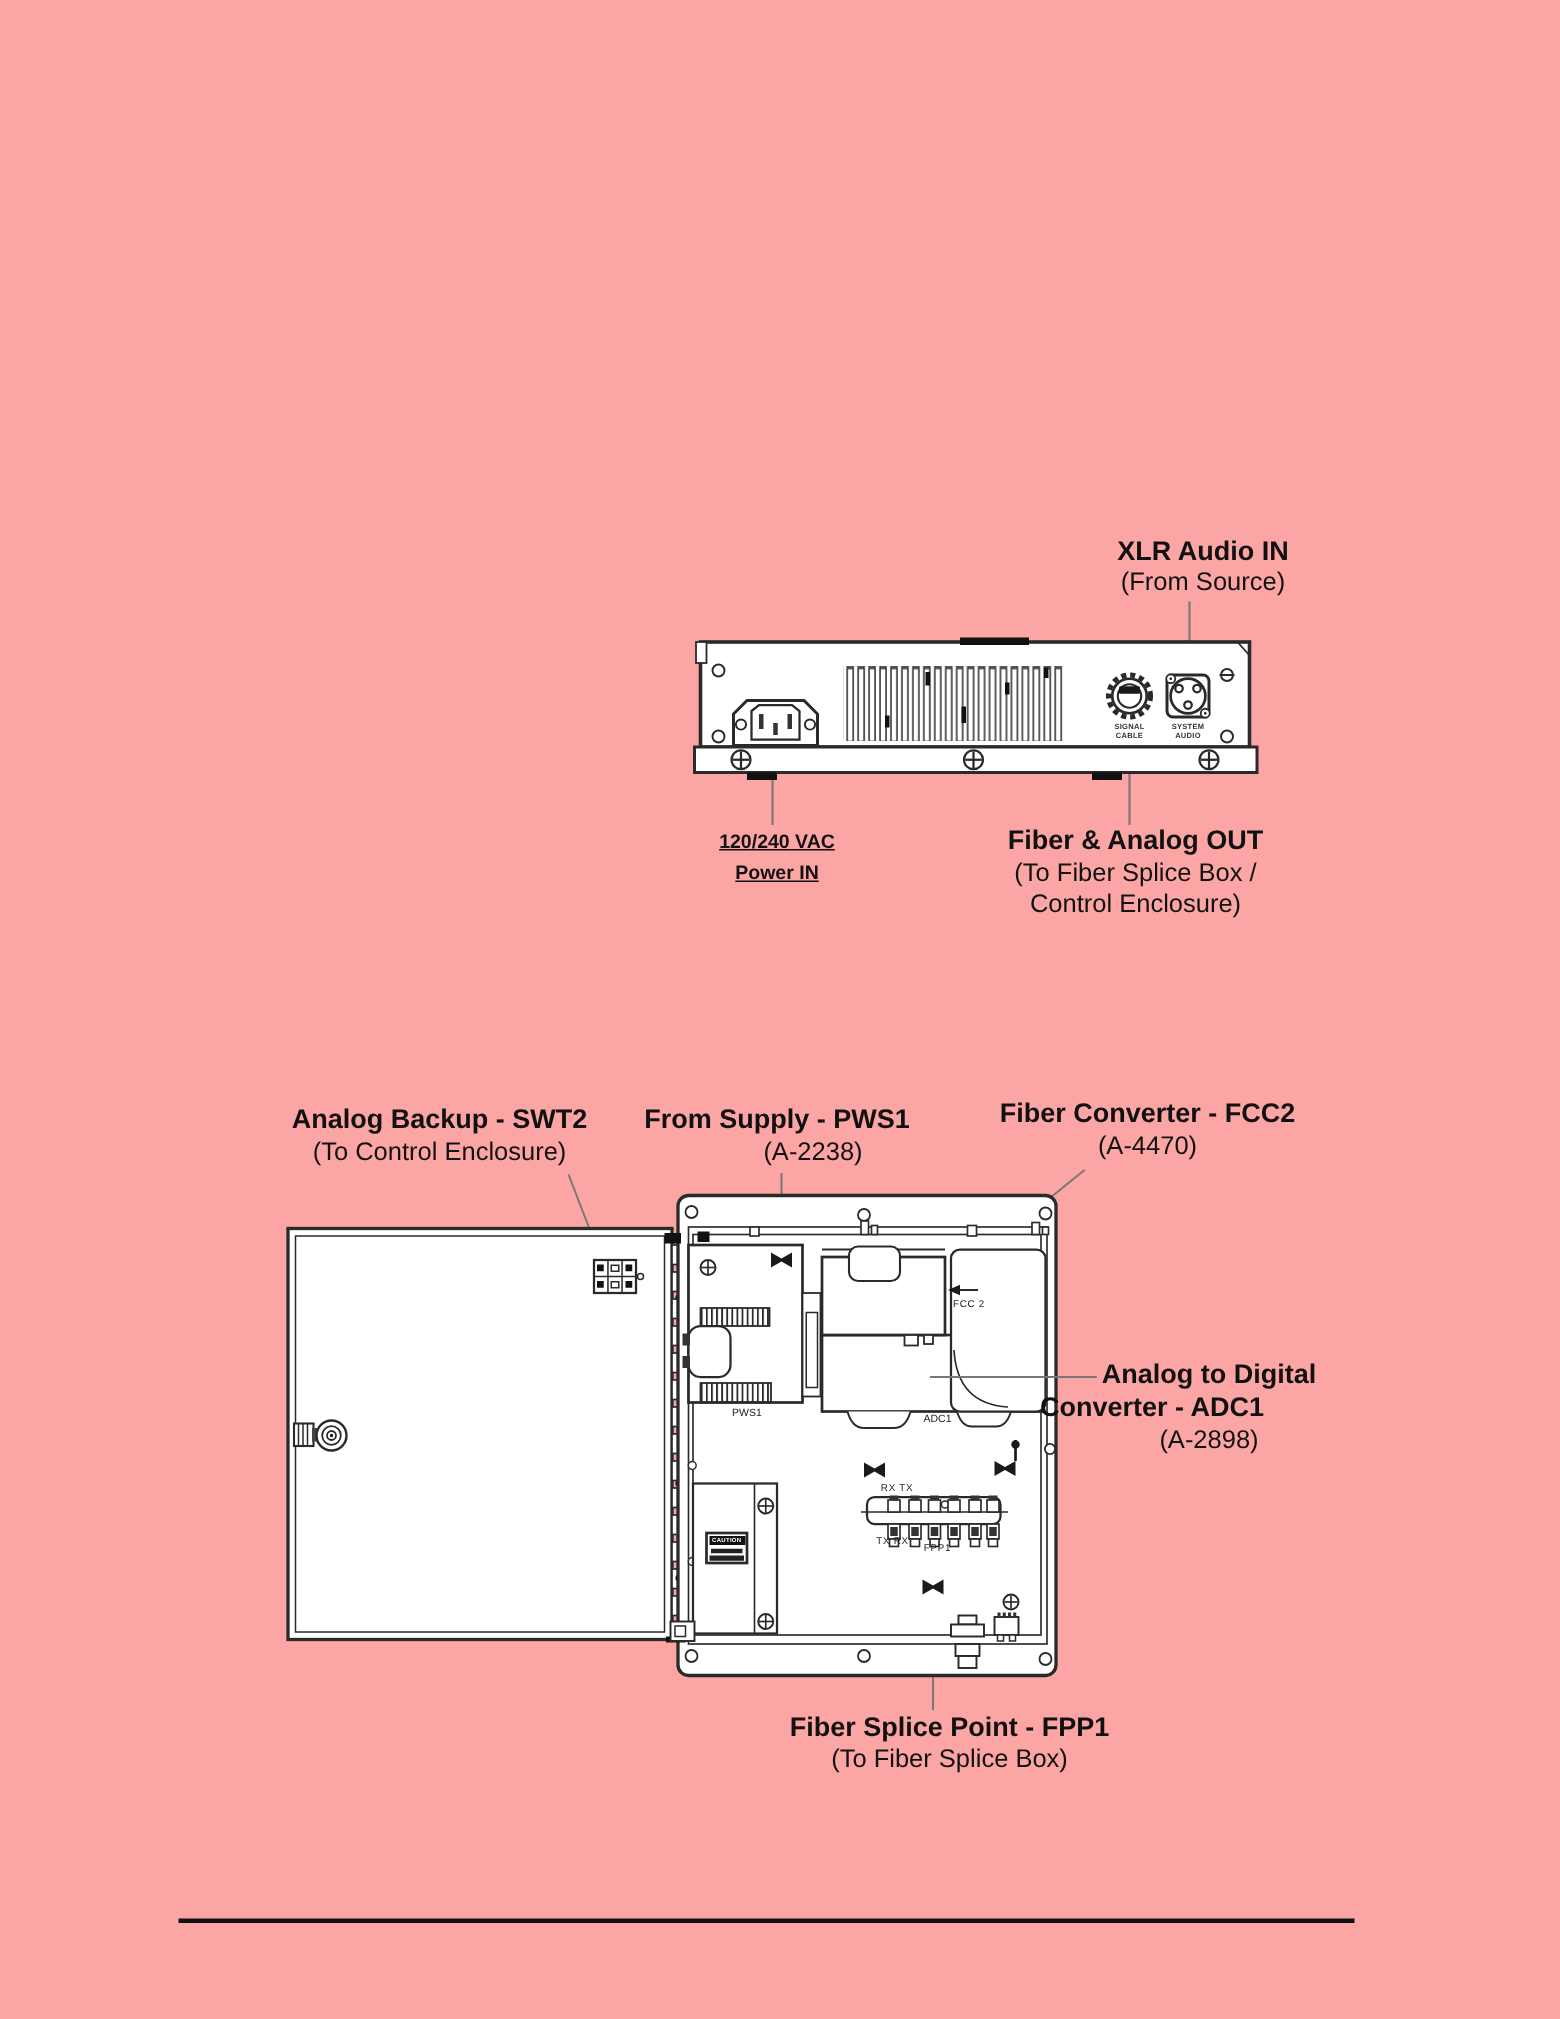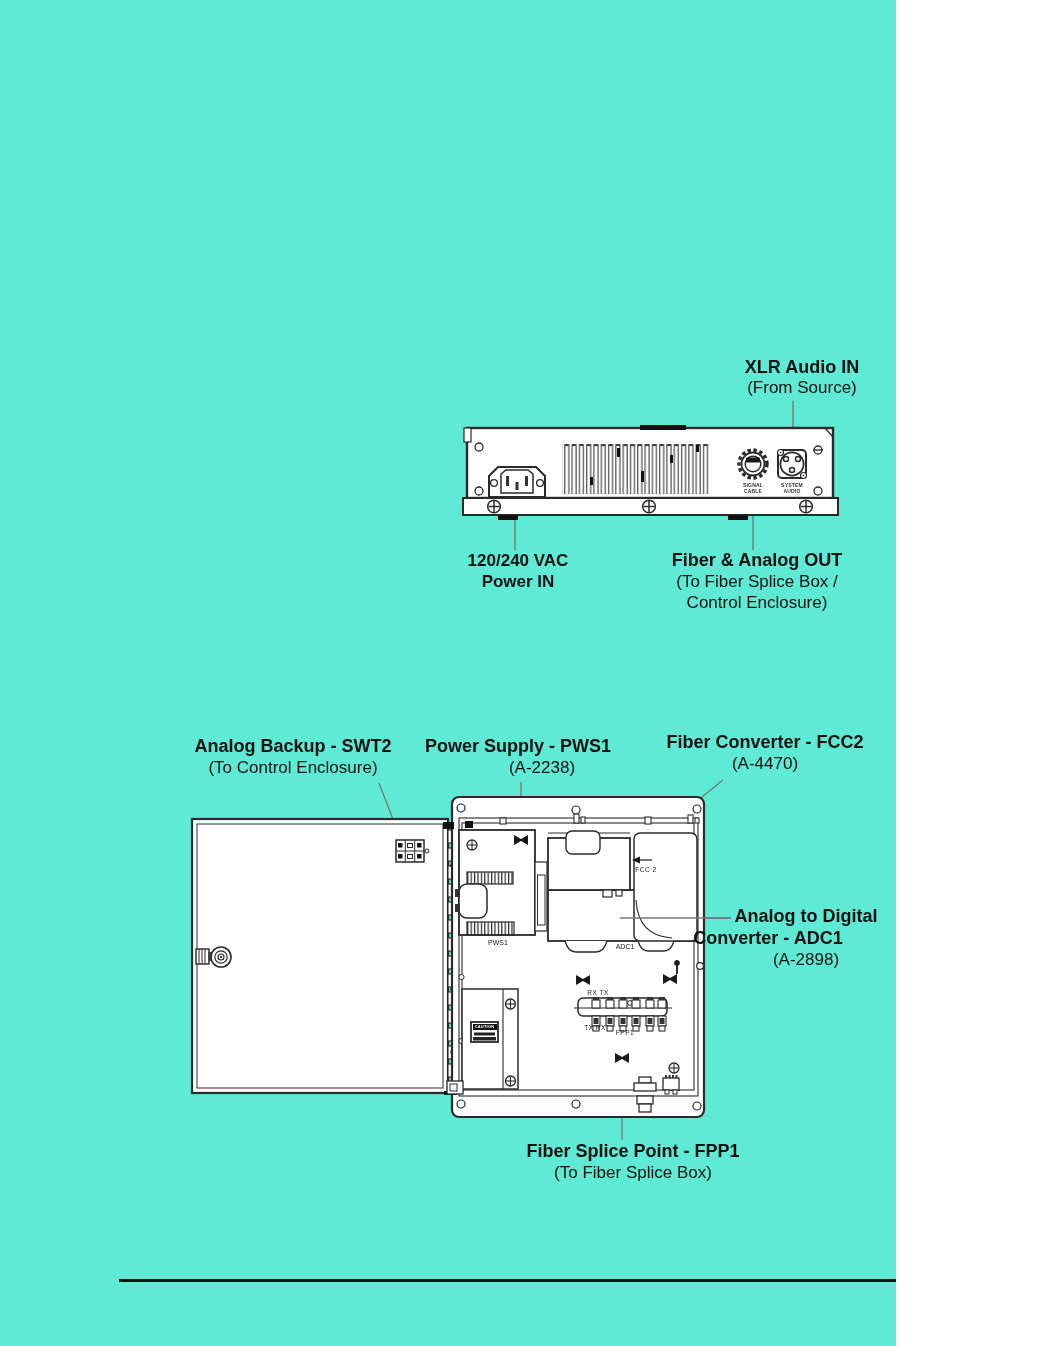--- a/index.html
+++ b/index.html
@@ -1,21 +1,21 @@
 <!DOCTYPE html>
 <html><head>
 <meta charset="utf-8">
 <style>
   html,body{margin:0;padding:0;background:#fff;}
-  #page{position:relative;width:896px;height:1346px;background:#5eead4;overflow:hidden;
+  #page{position:relative;width:1040px;height:1346px;background:#fca5a5;overflow:hidden;
         font-family:"Liberation Sans","DejaVu Sans",sans-serif;color:#111;}
   .abs{position:absolute;}
   .lbl{position:absolute;text-align:center;color:#111;white-space:nowrap;}
   .b18{font-size:18px;font-weight:bold;line-height:20px;}
-  .b17{font-size:17px;font-weight:bold;line-height:19px;}
+  .b17{font-size:13px;font-weight:bold;line-height:19px;text-decoration:underline;}
   .i17{font-size:17px;line-height:19px;}
   .tiny{font-size:5px;font-weight:bold;line-height:5.5px;color:#333;letter-spacing:.2px;
         white-space:pre-line;text-align:center;}
   .tag{font-size:7px;color:#222;line-height:8px;text-align:center;white-space:nowrap;}
   .tag6{font-size:6.5px;color:#222;line-height:7px;text-align:center;white-space:nowrap;letter-spacing:.5px;}
   .caution-bar{font-size:4px;font-weight:bold;color:#fff;background:#111;text-align:center;
         line-height:6px;letter-spacing:.2px;overflow:hidden;}
   .rule{position:absolute;background:#111;}
   svg{position:absolute;overflow:visible;}
 </style>
@@ -343,21 +343,21 @@
       </g>
       <g>
         <rect x="262" y="301" width="16" height="13" stroke-width="1.3"></rect>
         <rect x="265" y="304" width="7" height="7" stroke-width="1"></rect>
       </g>
     </g>
   </svg>
 
   <div class="lbl b18" style="left:188px;top:736px;width:210px">Analog Backup - SWT2</div>
   <div class="lbl i17" style="left:188px;top:758px;width:210px">(To Control Enclosure)</div>
-  <div class="lbl b18" style="left:420px;top:736px;width:196px">Power Supply - PWS1</div>
+  <div class="lbl b18" style="left:420px;top:736px;width:196px">From Supply - PWS1</div>
   <div class="lbl i17" style="left:444px;top:758px;width:196px">(A-2238)</div>
   <div class="lbl b18" style="left:642px;top:732px;width:246px">Fiber Converter - FCC2</div>
   <div class="lbl i17" style="left:642px;top:754px;width:246px">(A-4470)</div>
   <div class="lbl b18" style="left:730px;top:906px;width:152px">Analog to Digital</div>
   <div class="lbl b18" style="left:692px;top:928px;width:152px">Converter - ADC1</div>
   <div class="lbl i17" style="left:730px;top:950px;width:152px">(A-2898)</div>
   <div class="lbl b18" style="left:517px;top:1141px;width:232px">Fiber Splice Point - FPP1</div>
   <div class="lbl i17" style="left:517px;top:1163px;width:232px">(To Fiber Splice Box)</div>
 
   <div class="tag abs" style="left:478px;top:939px;width:40px">PWS1</div>

